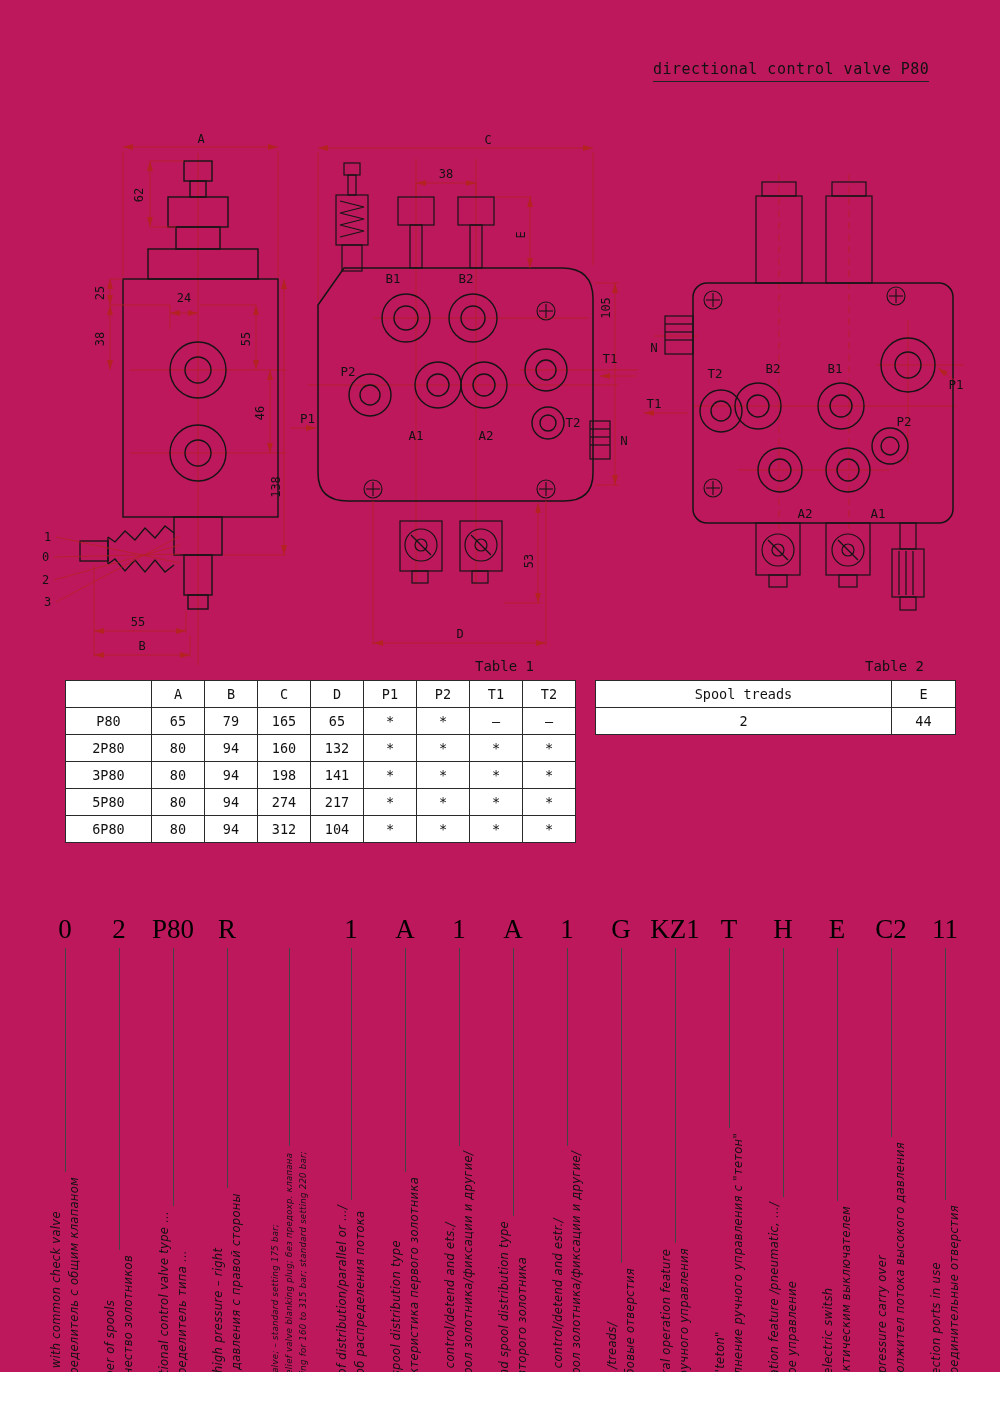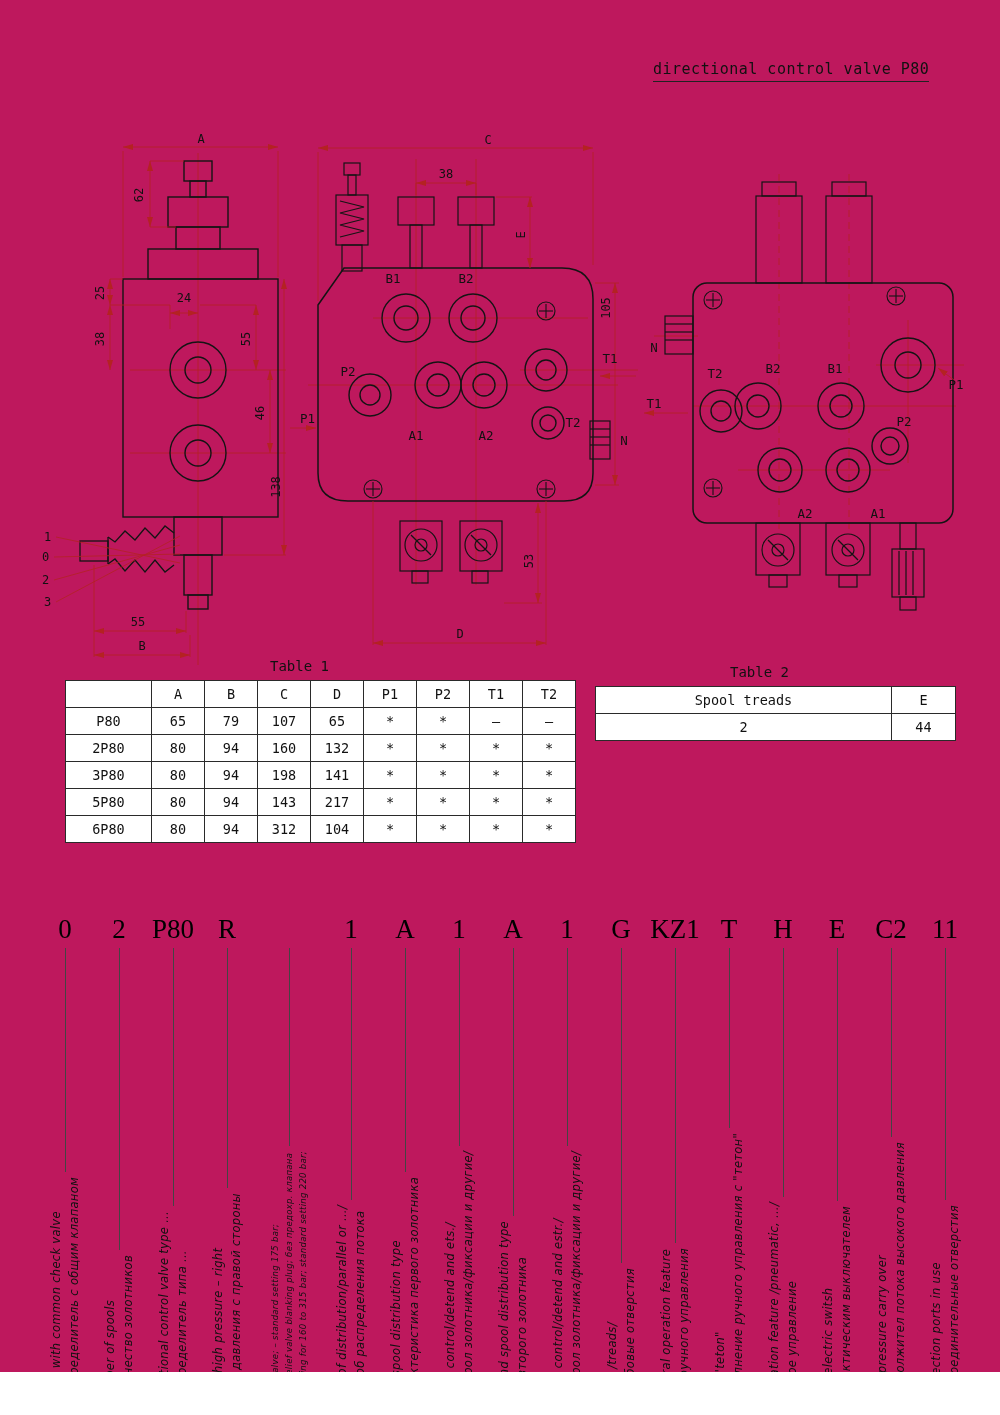--- a/index.html
+++ b/index.html
@@ -13,23 +13,23 @@
     border-bottom:1px solid #222; padding-bottom:3px; white-space:nowrap;
   }
   .drawing { position:absolute; }
   #svg-side  { left:38px;  top:133px; }
   #svg-front { left:288px; top:133px; }
   #svg-rear  { left:638px; top:158px; }
 
   .table-block { position:absolute; }
   #table1-block { left:65px;  top:658px; }
   #table2-block { left:595px; top:658px; }
-  .table-caption { text-align:center; font-size:14px; margin-bottom:6px; }
+  .table-caption { text-align:right; font-size:14px; margin-bottom:6px; }
   #table1-block .table-caption { padding-right:42px; }
-  #table2-block .table-caption { padding-right:32px;margin-top:6px; }
+  #table2-block .table-caption { padding-right:32px; }
   table { border-collapse:collapse; background:#fff; }
   th, td {
     border:1px solid #2a2a2a; font-size:13.5px; font-weight:normal; text-align:center;
     height:27px; padding:0 6px; font-family:"DejaVu Sans Mono", monospace;
   }
   #table1 th, #table1 td { width:53px; }
   #table1 th:first-child, #table1 td:first-child { width:86px; }
   #table2 th:first-child, #table2 td:first-child { width:296px; }
   #table2 th:last-child,  #table2 td:last-child  { width:64px; }
 
@@ -398,21 +398,21 @@
             <th>P2</th>
             <th>T1</th>
             <th>T2</th>
           </tr>
         </thead>
       <tbody>
           <tr>
             <td>P80</td>
             <td>65</td>
             <td>79</td>
-            <td>107</td>
+            <td>165</td>
             <td>65</td>
             <td>*</td>
             <td>*</td>
             <td>–</td>
             <td>–</td>
           </tr>
           <tr>
             <td>2P80</td>
             <td>80</td>
             <td>94</td>
@@ -431,21 +431,21 @@
             <td>141</td>
             <td>*</td>
             <td>*</td>
             <td>*</td>
             <td>*</td>
           </tr>
           <tr>
             <td>5P80</td>
             <td>80</td>
             <td>94</td>
-            <td>143</td>
+            <td>274</td>
             <td>217</td>
             <td>*</td>
             <td>*</td>
             <td>*</td>
             <td>*</td>
           </tr>
           <tr>
             <td>6P80</td>
             <td>80</td>
             <td>94</td>

